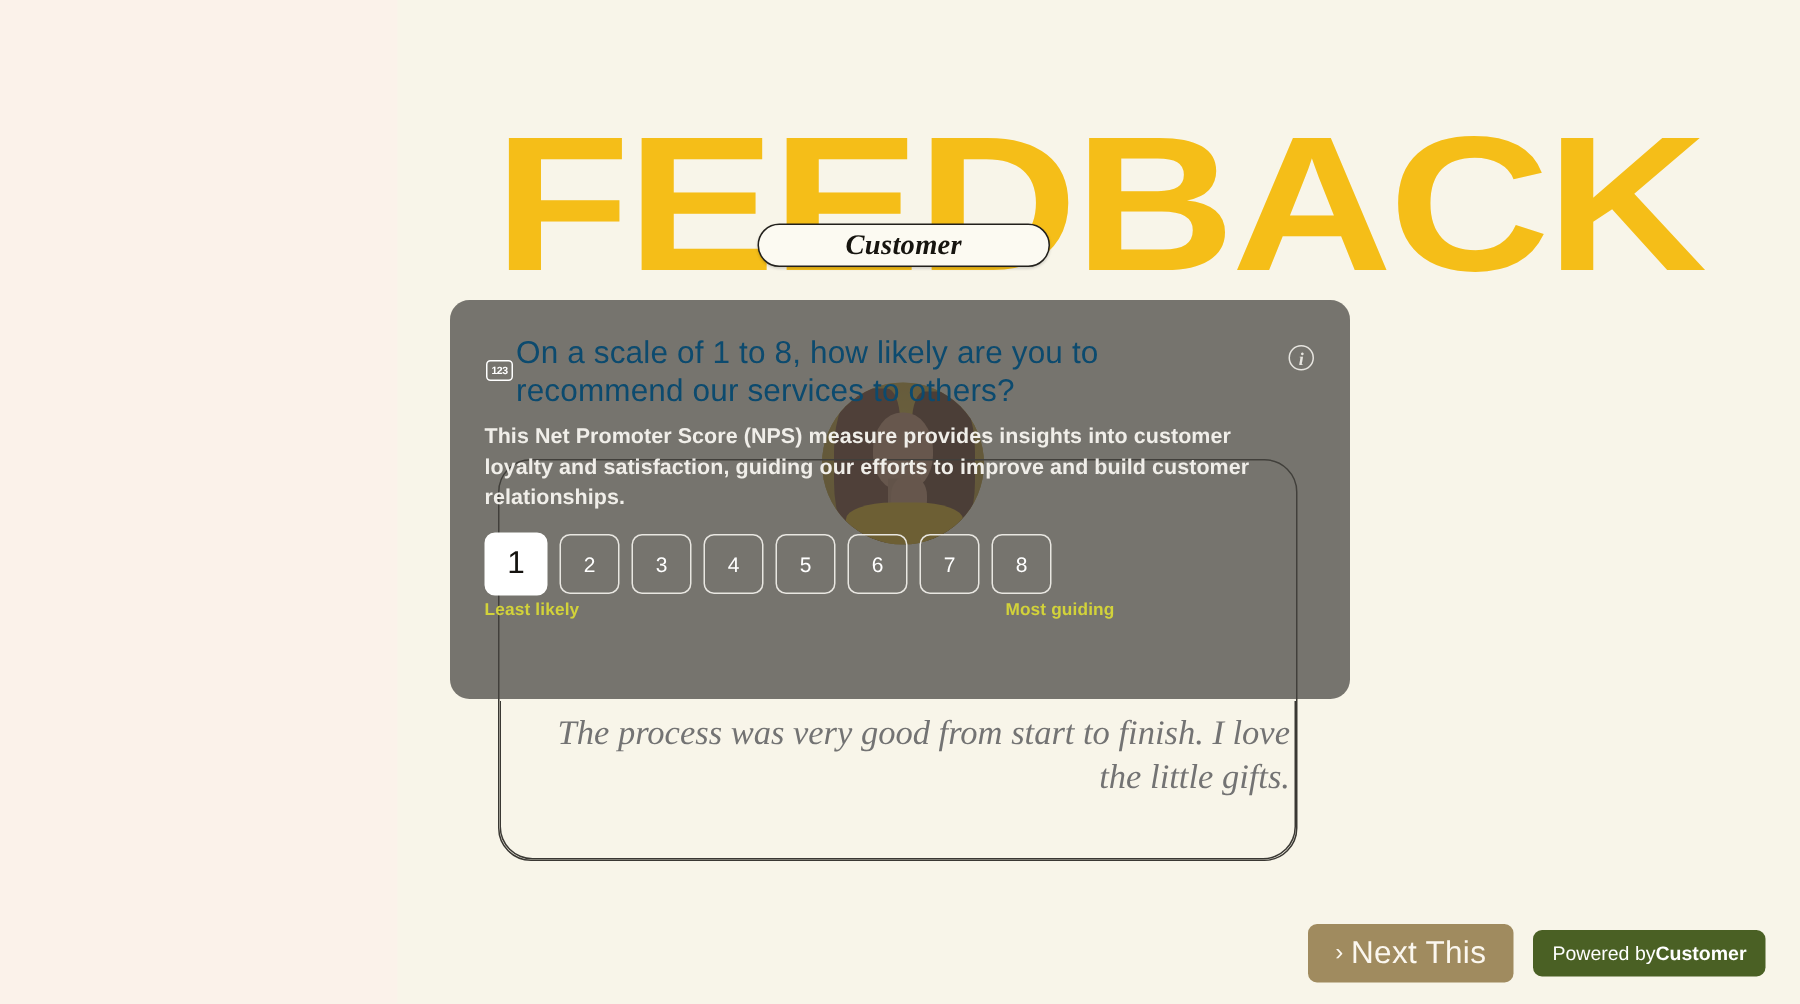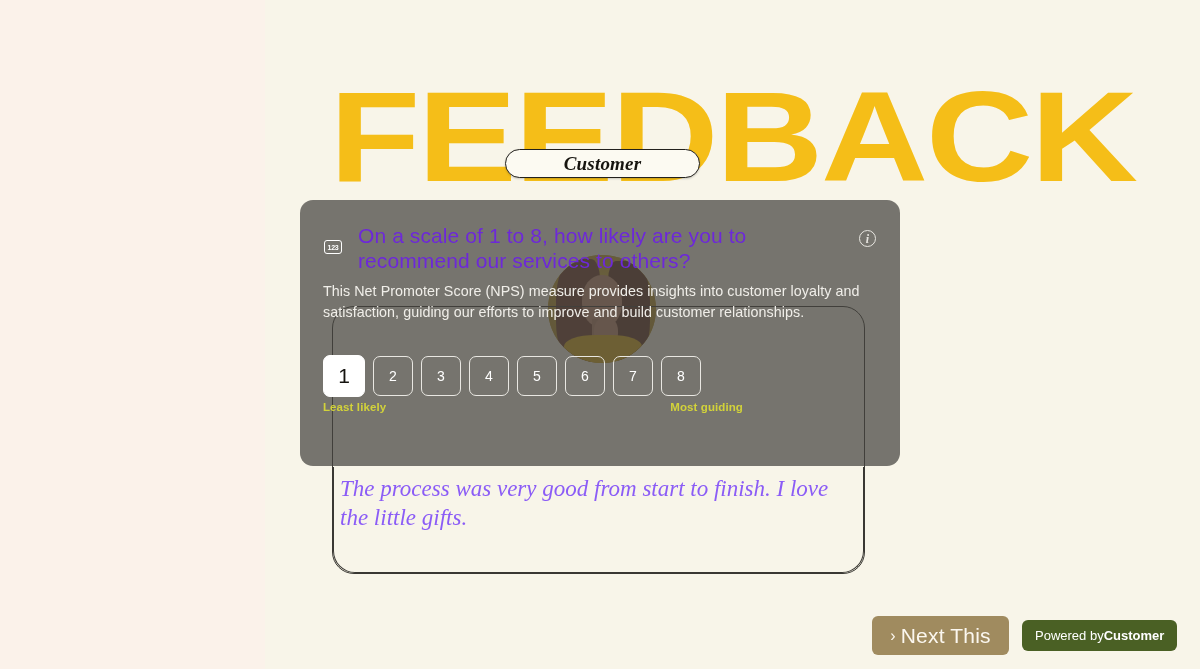--- a/index.html
+++ b/index.html
@@ -115,26 +115,26 @@
     background: #F8F5E9;
     border-left: 1.3px solid #3A3833;
     border-right: 1.3px solid #3A3833;
     border-bottom: 1.3px solid #3A3833;
     border-radius: 0 0 22px 22px;
   }
   #testimonial-text {
     position: absolute;
     left: 75px; top: 474px;
     width: 520px;
-    text-align: left;
+    text-align: right;
     font-family: "Liberation Serif", serif;
     font-style: italic;
     font-size: 23px;
     line-height: 1.27;
-    color: #8b5cf6;
+    color: #737373;
   }
 
   
   #question-panel {
     position: absolute;
     left: 35px; top: 200px;
     width: 600px; height: 266px;
     background: rgba(68,66,62,.72);
     border-radius: 13px;
     backdrop-filter: blur(.5px);
@@ -169,35 +169,35 @@
     font-weight: 700;
     display: flex;
     align-items: center;
     justify-content: center;
     line-height: 1;
     cursor: pointer;
   }
 
   #q-title {
     position: absolute;
-    left: 58px; top: 24px;
+    left: 44px; top: 24px;
     width: 500px;
     font-size: 21px;
     font-weight: 400;
     line-height: 1.18;
-    color: #6d28d9;
+    color: #0c4a6e;
     letter-spacing: .1px;
   }
 
   #q-desc {
     position: absolute;
     left: 23px; top: 81px;
     width: 540px;
     font-size: 14.3px;
-    font-weight: 400;
+    font-weight: 700;
     line-height: 1.45;
     color: #F0EEE9;
     letter-spacing: .05px;
   }
 
   
   #rating-row {
     position: absolute;
     left: 23px; top: 156px;
     display: flex;

